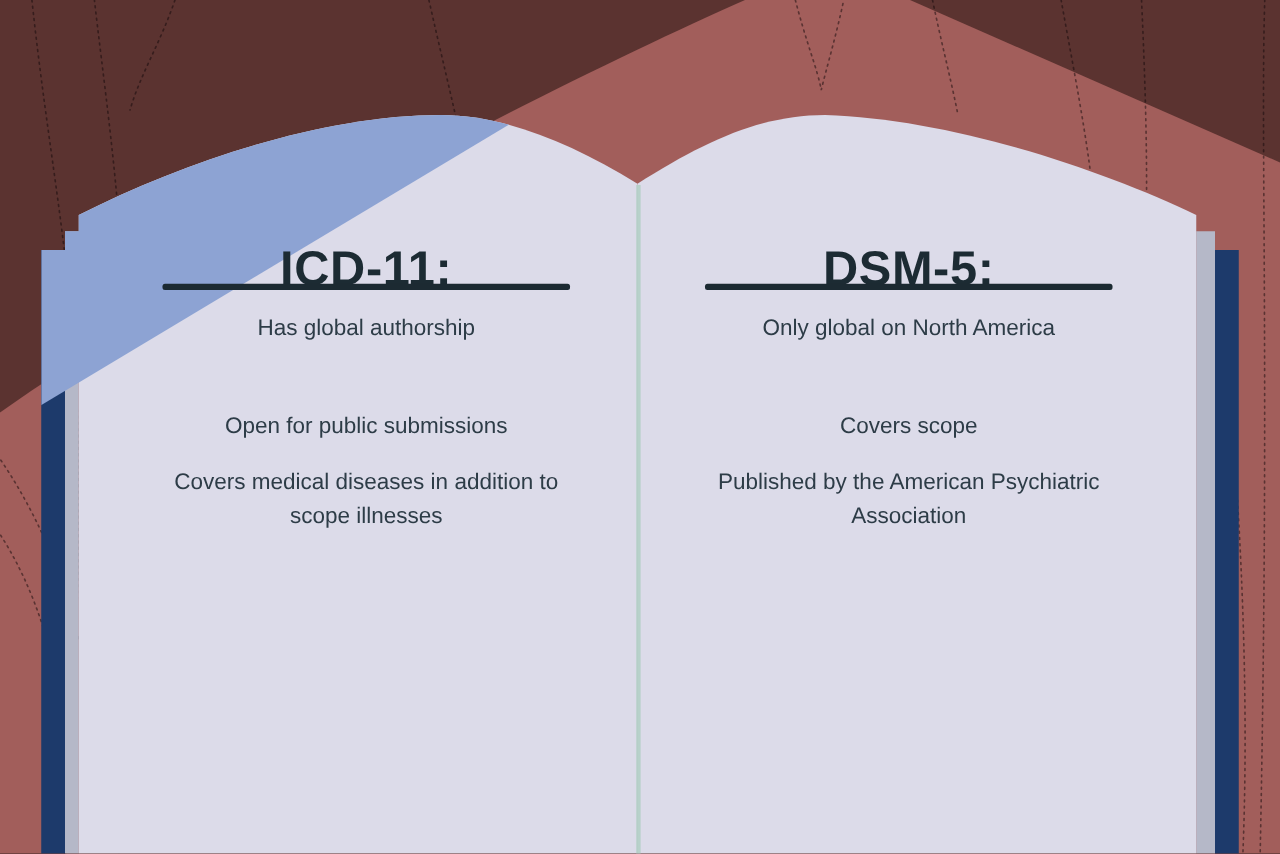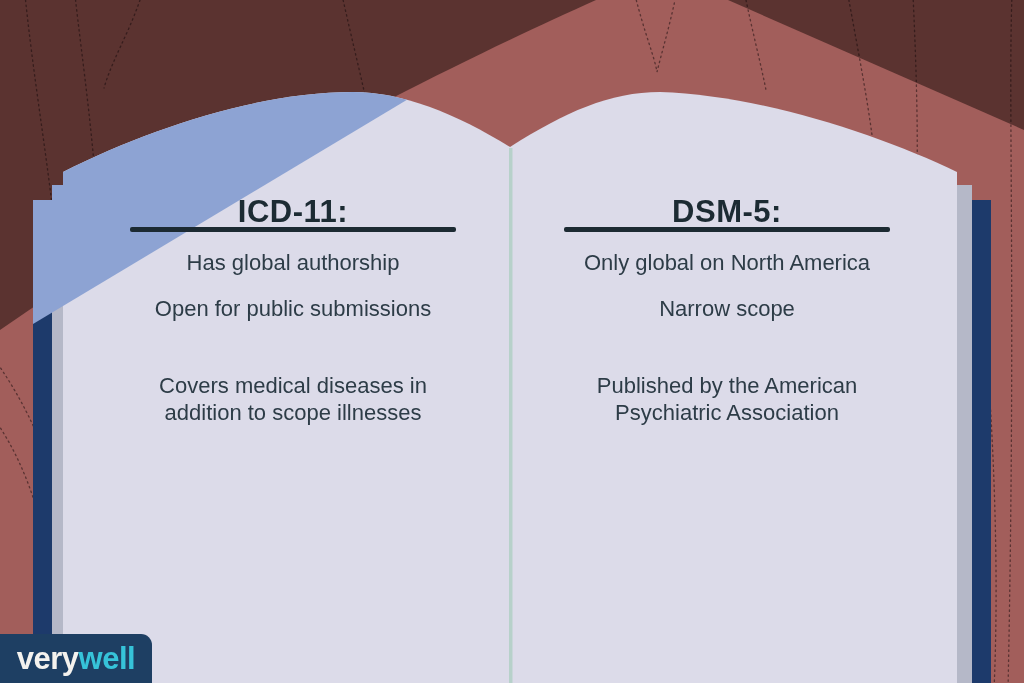--- a/index.html
+++ b/index.html
@@ -12,34 +12,34 @@
   }
   .canvas svg{position:absolute;left:0;top:0;z-index:0;display:block;}
   .col{
     position:absolute;z-index:2;width:330px;
     text-align:center;
   }
   .col.left{left:128px;top:0;}
   .col.right{left:562px;top:0;}
   .page-heading{
     position:absolute;left:0;top:194px;width:330px;
-    font-size:31px;font-weight:bold;color:#1c2b33;
+    font-size:39px;font-weight:bold;color:#1c2b33;
     letter-spacing:0.5px;
     text-align:center;
   }
   .heading-rule{
     position:absolute;top:227px;height:5px;width:326px;left:2px;
     background:#1c2a32;border-radius:2px;
   }
   .page-row{
     position:absolute;left:0;width:330px;
-    font-size:22px;line-height:27px;color:#2d3c47;
+    font-size:18px;line-height:27px;color:#2d3c47;
   }
   .row-0{top:249px;}
-  .row-1{top:295px;}
+  .row-1{top:327px;}
   .row-2{top:372px;}
   .brand-badge{
     position:absolute;z-index:3;left:0;bottom:0;
     width:152px;height:49px;
     background:#1e3f63;
     border-radius:0 11px 0 0;
     padding-top:5px;box-sizing:border-box;
     text-align:center;
   }
   .brand-badge .brand-text{
@@ -100,21 +100,18 @@
     <div class="heading-rule"></div>
     <div class="page-row row-0">Has global authorship</div>
     <div class="page-row row-1">Open for public submissions</div>
     <div class="page-row row-2">Covers medical diseases in addition to scope illnesses</div>
   </div>
 
   <div class="col right">
     <div class="page-heading">DSM-5:</div>
     <div class="heading-rule"></div>
     <div class="page-row row-0">Only global on North America</div>
-    <div class="page-row row-1">Narrow scope</div>
+    <div class="page-row row-1">Covers scope</div>
     <div class="page-row row-2">Published by the American Psychiatric Association</div>
   </div>
 
-  <div class="brand-badge">
-    <span class="brand-text"><span class="brand-part1">very</span><span class="brand-part2">well</span></span>
-  </div>
 
 </div>
 
 </body></html>

